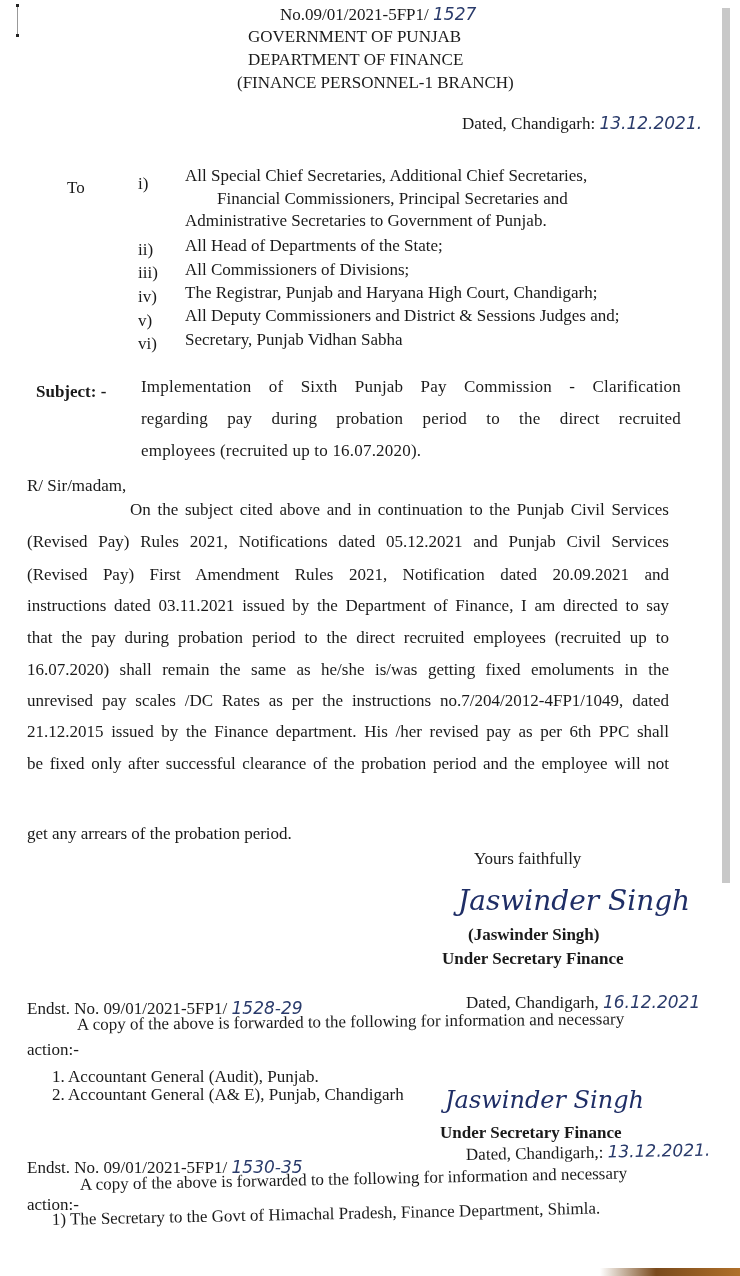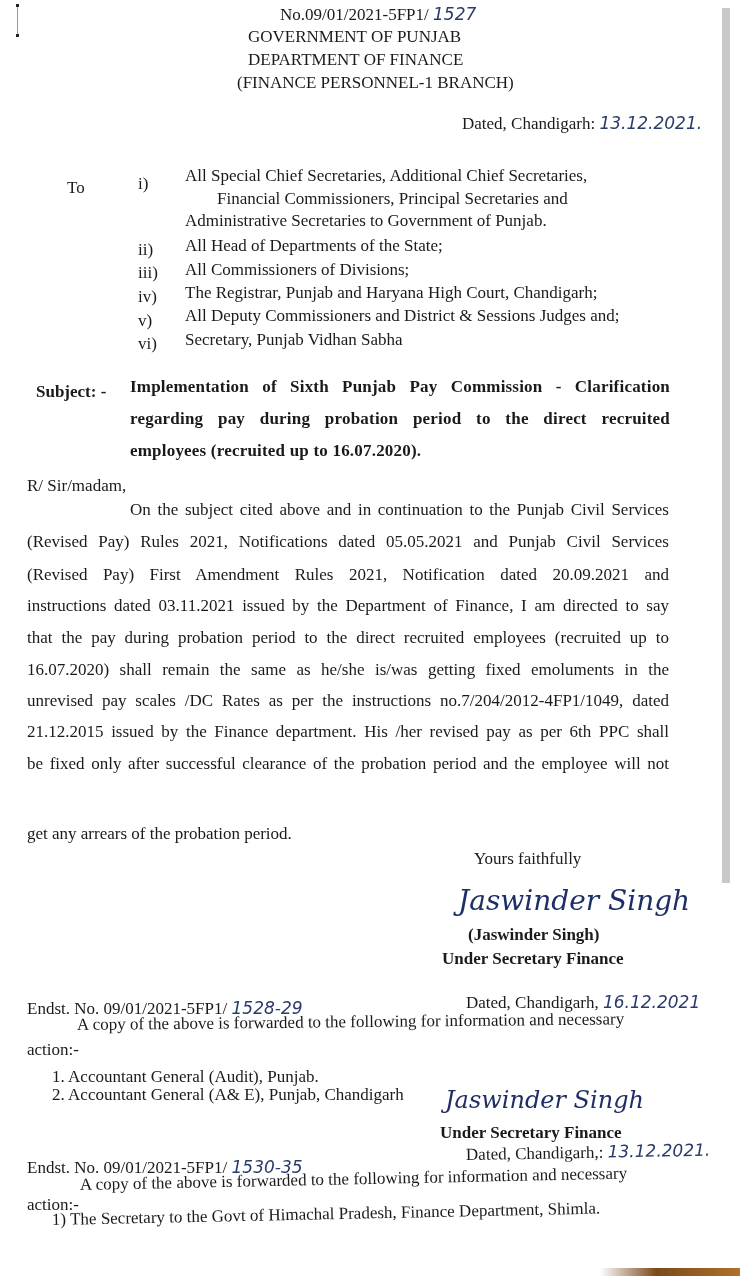--- a/index.html
+++ b/index.html
@@ -13,21 +13,21 @@
   .hand { font-family: "DejaVu Sans", sans-serif; font-style: italic; color: #2a3b6b; font-weight: normal; }
   .bold { font-weight: bold; }
   .scroll-track { position: absolute; left: 722px; top: 8px; width: 8px; height: 875px; background: #c8c8c8; }
   .left-mark { position: absolute; left: 17px; top: 4px; width: 1px; height: 33px; background: #999; }
   .left-mark::before, .left-mark::after { content: ""; position: absolute; left: -1px; width: 3px; height: 3px; background: #222; }
   .left-mark::before { top: 0; } .left-mark::after { bottom: 0; }
   .bottom-edge { position: absolute; left: 600px; top: 1268px; width: 140px; height: 8px; background: linear-gradient(90deg, rgba(255,255,255,0), #7a4a1c 40%, #b0702a); }
   .roman { position: absolute; left: 138px; width: 40px; }
   .addr { position: absolute; left: 185px; }
   .para { position: absolute; left: 27px; width: 642px; text-align: justify; text-align-last: justify; white-space: nowrap; }
-  .subj { position: absolute; left: 130px; width: 540px; font-weight: bold; text-align: justify; text-align-last: justify; letter-spacing: 0.2px; }
+  .subj { position: absolute; left: 141px; width: 540px; font-weight: normal; text-align: justify; text-align-last: justify; letter-spacing: 0.2px; }
   .sig { font-family: "DejaVu Serif", serif; font-style: italic; color: #1f2e66; font-size: 28px; }
 </style>
 </head>
 <body>
 
 <div class="left-mark"></div>
 <div class="scroll-track"></div>
 <div class="bottom-edge"></div>
 
 <div class="abs" style="left:280px; top:4px;">
@@ -65,21 +65,21 @@
 <div class="addr" style="top:330px;">Secretary, Punjab Vidhan Sabha</div>
 
 <div class="abs bold" style="left:36px; top:382px;">Subject: -</div>
 <div class="subj" style="top:377px;">Implementation of Sixth Punjab Pay Commission - Clarification</div>
 <div class="subj" style="top:409px;">regarding pay during probation period to the direct recruited</div>
 <div class="subj" style="top:441px; text-align:left; text-align-last:left;">employees (recruited up to 16.07.2020).</div>
 
 <div class="abs" style="left:27px; top:476px;">R/ Sir/madam,</div>
 
 <div class="para" style="top:500px; left:130px; width:539px;">On the subject cited above and in continuation to the Punjab Civil Services</div>
-<div class="para" style="top:532px;">(Revised Pay) Rules 2021, Notifications dated 05.05.2021 and Punjab Civil Services</div>
+<div class="para" style="top:532px;">(Revised Pay) Rules 2021, Notifications dated 05.12.2021 and Punjab Civil Services</div>
 <div class="para" style="top:565px;">(Revised Pay) First Amendment Rules 2021, Notification dated 20.09.2021 and</div>
 <div class="para" style="top:596px;">instructions dated 03.11.2021 issued by the Department of Finance, I am directed to say</div>
 <div class="para" style="top:628px;">that the pay during probation period to the direct recruited employees (recruited up to</div>
 <div class="para" style="top:660px;">16.07.2020) shall remain the same as he/she is/was getting fixed emoluments in the</div>
 <div class="para" style="top:691px;">unrevised pay scales /DC Rates as per the instructions no.7/204/2012-4FP1/1049, dated</div>
 <div class="para" style="top:722px;">21.12.2015 issued by the Finance department. His /her revised pay as per 6th PPC shall</div>
 <div class="para" style="top:754px;">be fixed only after successful clearance of the probation period and the employee will not</div>
 <div class="para" style="top:824px; text-align-last:left;">get any arrears of the probation period.</div>
 
 <div class="abs" style="left:474px; top:849px;">Yours faithfully</div>

